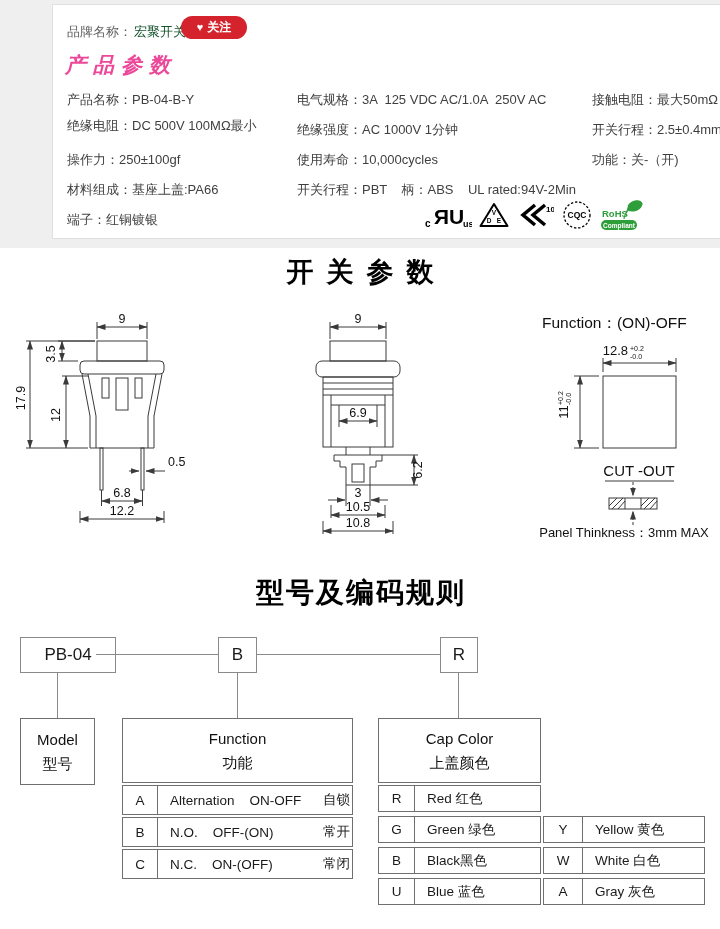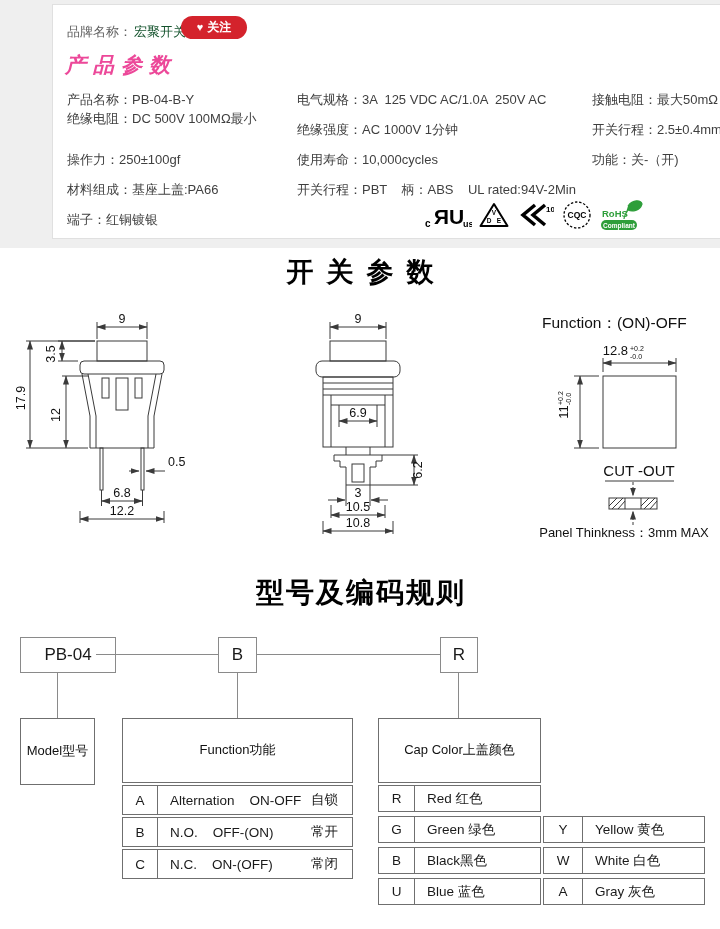--- a/index.html
+++ b/index.html
@@ -22,46 +22,46 @@
   svg text{font-family:"Liberation Sans","DejaVu Sans",sans-serif;}
   .ln path,.ln rect,.ln line{stroke:#3a3a3a;fill:none;stroke-width:1;}
   .dim line{stroke:#3a3a3a;stroke-width:1;marker-start:url(#ah);marker-end:url(#ah);}
   .dimE line{stroke:#3a3a3a;stroke-width:1;marker-end:url(#ah);}
   .dt{font-size:12.5px;fill:#111;}
   .dt2{font-size:13px;fill:#111;}
   .tol{font-size:7px;fill:#111;}
   
   .cbox{position:absolute;border:1px solid #8a8a8a;background:#fff;display:flex;align-items:center;justify-content:center;font-size:17px;color:#1a1a1a;box-sizing:border-box;}
   .dline{position:absolute;background:#8a8a8a;}
-  .thead{position:absolute;border:1px solid #6f6f6f;background:#fff;display:flex;flex-direction:row;align-items:center;justify-content:center;font-size:13px;color:#111;line-height:1.55;box-sizing:border-box;text-align:center;}
+  .thead{position:absolute;border:1px solid #6f6f6f;background:#fff;display:flex;flex-direction:column;align-items:center;justify-content:center;font-size:15px;color:#111;line-height:1.55;box-sizing:border-box;text-align:center;}
   .trow{position:absolute;border:1px solid #6f6f6f;background:#fff;display:flex;align-items:center;font-size:13.5px;color:#1a1a1a;box-sizing:border-box;}
   .tcode{align-self:stretch;border-right:1px solid #6f6f6f;display:flex;align-items:center;justify-content:center;flex:none;}
   .tdesc{padding-left:12px;white-space:pre;}
-  .tzh{position:absolute;right:14px;}
+  .tzh{position:absolute;right:2px;}
 </style>
 </head>
 <body>
 
 <div id="page">
 
   <div class="top-strip"></div>
 
   <div class="top-card">
     <div class="brand-row">
       <span>品牌名称：</span>
         <span class="brand-name">宏聚开关</span>
     </div>
     <div class="follow-btn">
       <span class="follow-heart">♥</span>
       <span>关注</span>
     </div>
     <div class="card-title">产品参数</div>
 
     <div class="spec-cell" style="left:14px;top:86px">产品名称：PB-04-B-Y</div>
-    <div class="spec-cell" style="left:14px;top:105px">绝缘电阻：DC 500V 100MΩ最小</div>
+    <div class="spec-cell" style="left:14px;top:112px">绝缘电阻：DC 500V 100MΩ最小</div>
     <div class="spec-cell" style="left:14px;top:146px">操作力：250±100gf</div>
     <div class="spec-cell" style="left:14px;top:176px">材料组成：基座上盖:PA66</div>
     <div class="spec-cell" style="left:14px;top:206px">端子：红铜镀银</div>
 
     <div class="spec-cell" style="left:244px;top:86px">电气规格：3A  125 VDC AC/1.0A  250V AC</div>
     <div class="spec-cell" style="left:244px;top:116px">绝缘强度：AC 1000V 1分钟</div>
     <div class="spec-cell" style="left:244px;top:146px">使用寿命：10,000cycles</div>
     <div class="spec-cell" style="left:244px;top:176px">开关行程：PBT    柄：ABS    UL rated:94V-2Min</div>
 
     <div class="spec-cell" style="left:539px;top:86px">接触电阻：最大50mΩ</div>

